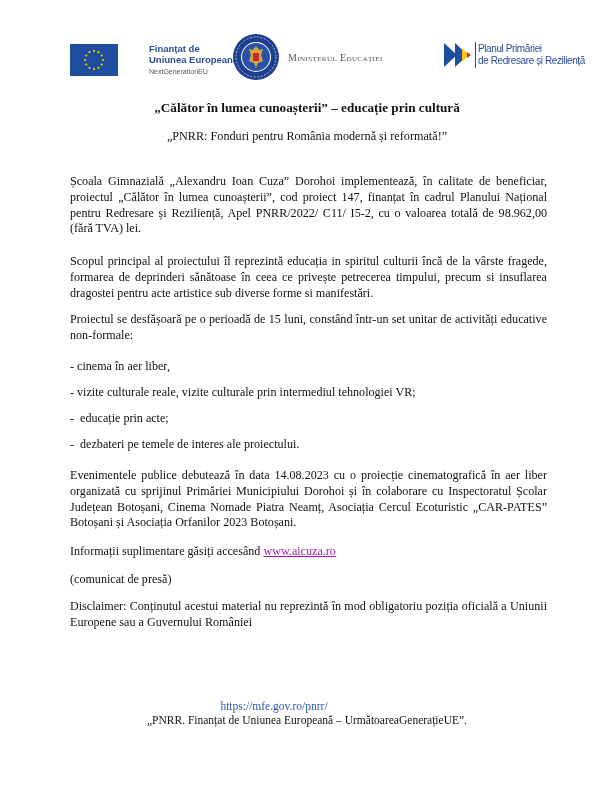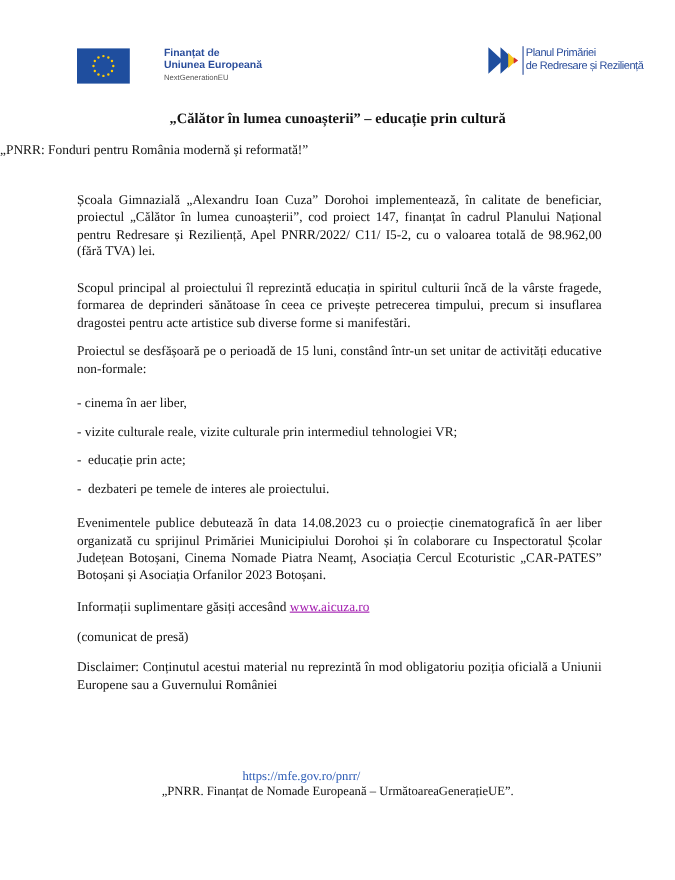--- a/index.html
+++ b/index.html
@@ -18,21 +18,21 @@
     .gov-logo { position: absolute; left: 232px; top: 33px; display: flex; align-items: center; }
     .gov-seal { width: 48px; height: 48px; }
     .gov-text { margin-left: 8px; font-family: "Liberation Serif", serif; font-size: 10px; letter-spacing: 0.4px; color: #555; font-variant: small-caps; }
 
     .pnrr-logo { position: absolute; left: 443px; top: 40px; display: flex; align-items: center; }
     .pnrr-mark { width: 30px; height: 30px; }
     .pnrr-divider { width: 1px; height: 26px; background: #2a4d9b; margin-left: 2px; }
     .pnrr-text { margin-left: 2px; font-family: "Liberation Sans", sans-serif; font-size: 10px; line-height: 12px; color: #2a4d9b; letter-spacing: -0.4px; }
 
     .title { position: absolute; top: 100px; left: 0; width: 614px; text-align: center; font-weight: bold; font-size: 13.2px; }
-    .subtitle { position: absolute; top: 129px; left: 0; width: 614px; font-size: 12.2px; }
+    .subtitle { position: absolute; top: 129px; left: 0; width: 614px; text-align: center; font-size: 12.2px; }
 
     .body { position: absolute; left: 70px; width: 477px; font-size: 12.1px; line-height: 15.8px; text-align: justify; }
     .p1 { top: 174px; }
     .p2 { top: 254px; }
     .p3 { top: 312px; }
     .li { position: absolute; left: 70px; font-size: 12.1px; white-space: pre; }
     .li1 { top: 359px; }
     .li2 { top: 385px; }
     .li3 { top: 411px; }
     .li4 { top: 437px; }
@@ -69,20 +69,33 @@
         </g>
       </svg>
     </div>
     <div class="eu-text">
       <span class="l1">Finanțat de</span>
       <span class="l2">Uniunea Europeană</span>
       <span class="l3">NextGenerationEU</span>
     </div>
   </div>
 
+  <div class="gov-logo">
+    <div class="gov-seal">
+      <svg width="48" height="48" viewBox="0 0 48 48">
+        <circle cx="24" cy="24" r="23" fill="#1f3f8f"></circle>
+        <circle cx="24" cy="24" r="15" fill="#ffffff"></circle>
+        <circle cx="24" cy="24" r="14" fill="#2a52a8"></circle>
+        <path d="M24 13 L27 17 L31 16 L29 22 L31 28 L26 30 L24 35 L22 30 L17 28 L19 22 L17 16 L21 17 Z" fill="#d4a83a"></path>
+        <rect x="21" y="20" width="6" height="8" fill="#c62828"></rect>
+        <circle cx="24" cy="24" r="20" fill="none" stroke="#ffffff" stroke-width="0.6" stroke-dasharray="2 1.5"></circle>
+      </svg>
+    </div>
+    <span class="gov-text">Ministerul Educației</span>
+  </div>
 
   <div class="pnrr-logo">
     <div class="pnrr-mark">
       <svg width="30" height="30" viewBox="0 0 30 30">
         <polygon points="1,3 14,15 1,27" fill="#1f4e9e"></polygon>
         <polygon points="12,3 25,15 12,27" fill="#1f4e9e"></polygon>
         <polygon points="19,8 26,15 19,22" fill="#f5c518"></polygon>
         <polygon points="24,12 28,15 24,18" fill="#d32f2f"></polygon>
       </svg>
     </div>
@@ -108,13 +121,13 @@
 
 <p class="body p4">Evenimentele publice debutează în data 14.08.2023 cu o proiecție cinematografică în aer liber organizată cu sprijinul Primăriei Municipiului Dorohoi și în colaborare cu Inspectoratul Școlar Județean Botoșani, Cinema Nomade Piatra Neamț, Asociația Cercul Ecoturistic „CAR-PATES” Botoșani și Asociația Orfanilor 2023 Botoșani.</p>
 
 <p class="body p5"><span>Informații suplimentare găsiți accesând </span><a class="link">www.aicuza.ro</a></p>
 
 <p class="body p6">(comunicat de presă)</p>
 
 <p class="body p7">Disclaimer: Conținutul acestui material nu reprezintă în mod obligatoriu poziția oficială a Uniunii Europene sau a Guvernului României</p>
 
 <div class="footer-url">https://mfe.gov.ro/pnrr/</div>
-<div class="footer-text">„PNRR. Finanțat de Nomade Europeană – UrmătoareaGenerațieUE”.</div>
+<div class="footer-text">„PNRR. Finanțat de Uniunea Europeană – UrmătoareaGenerațieUE”.</div>
 
 </body></html>

